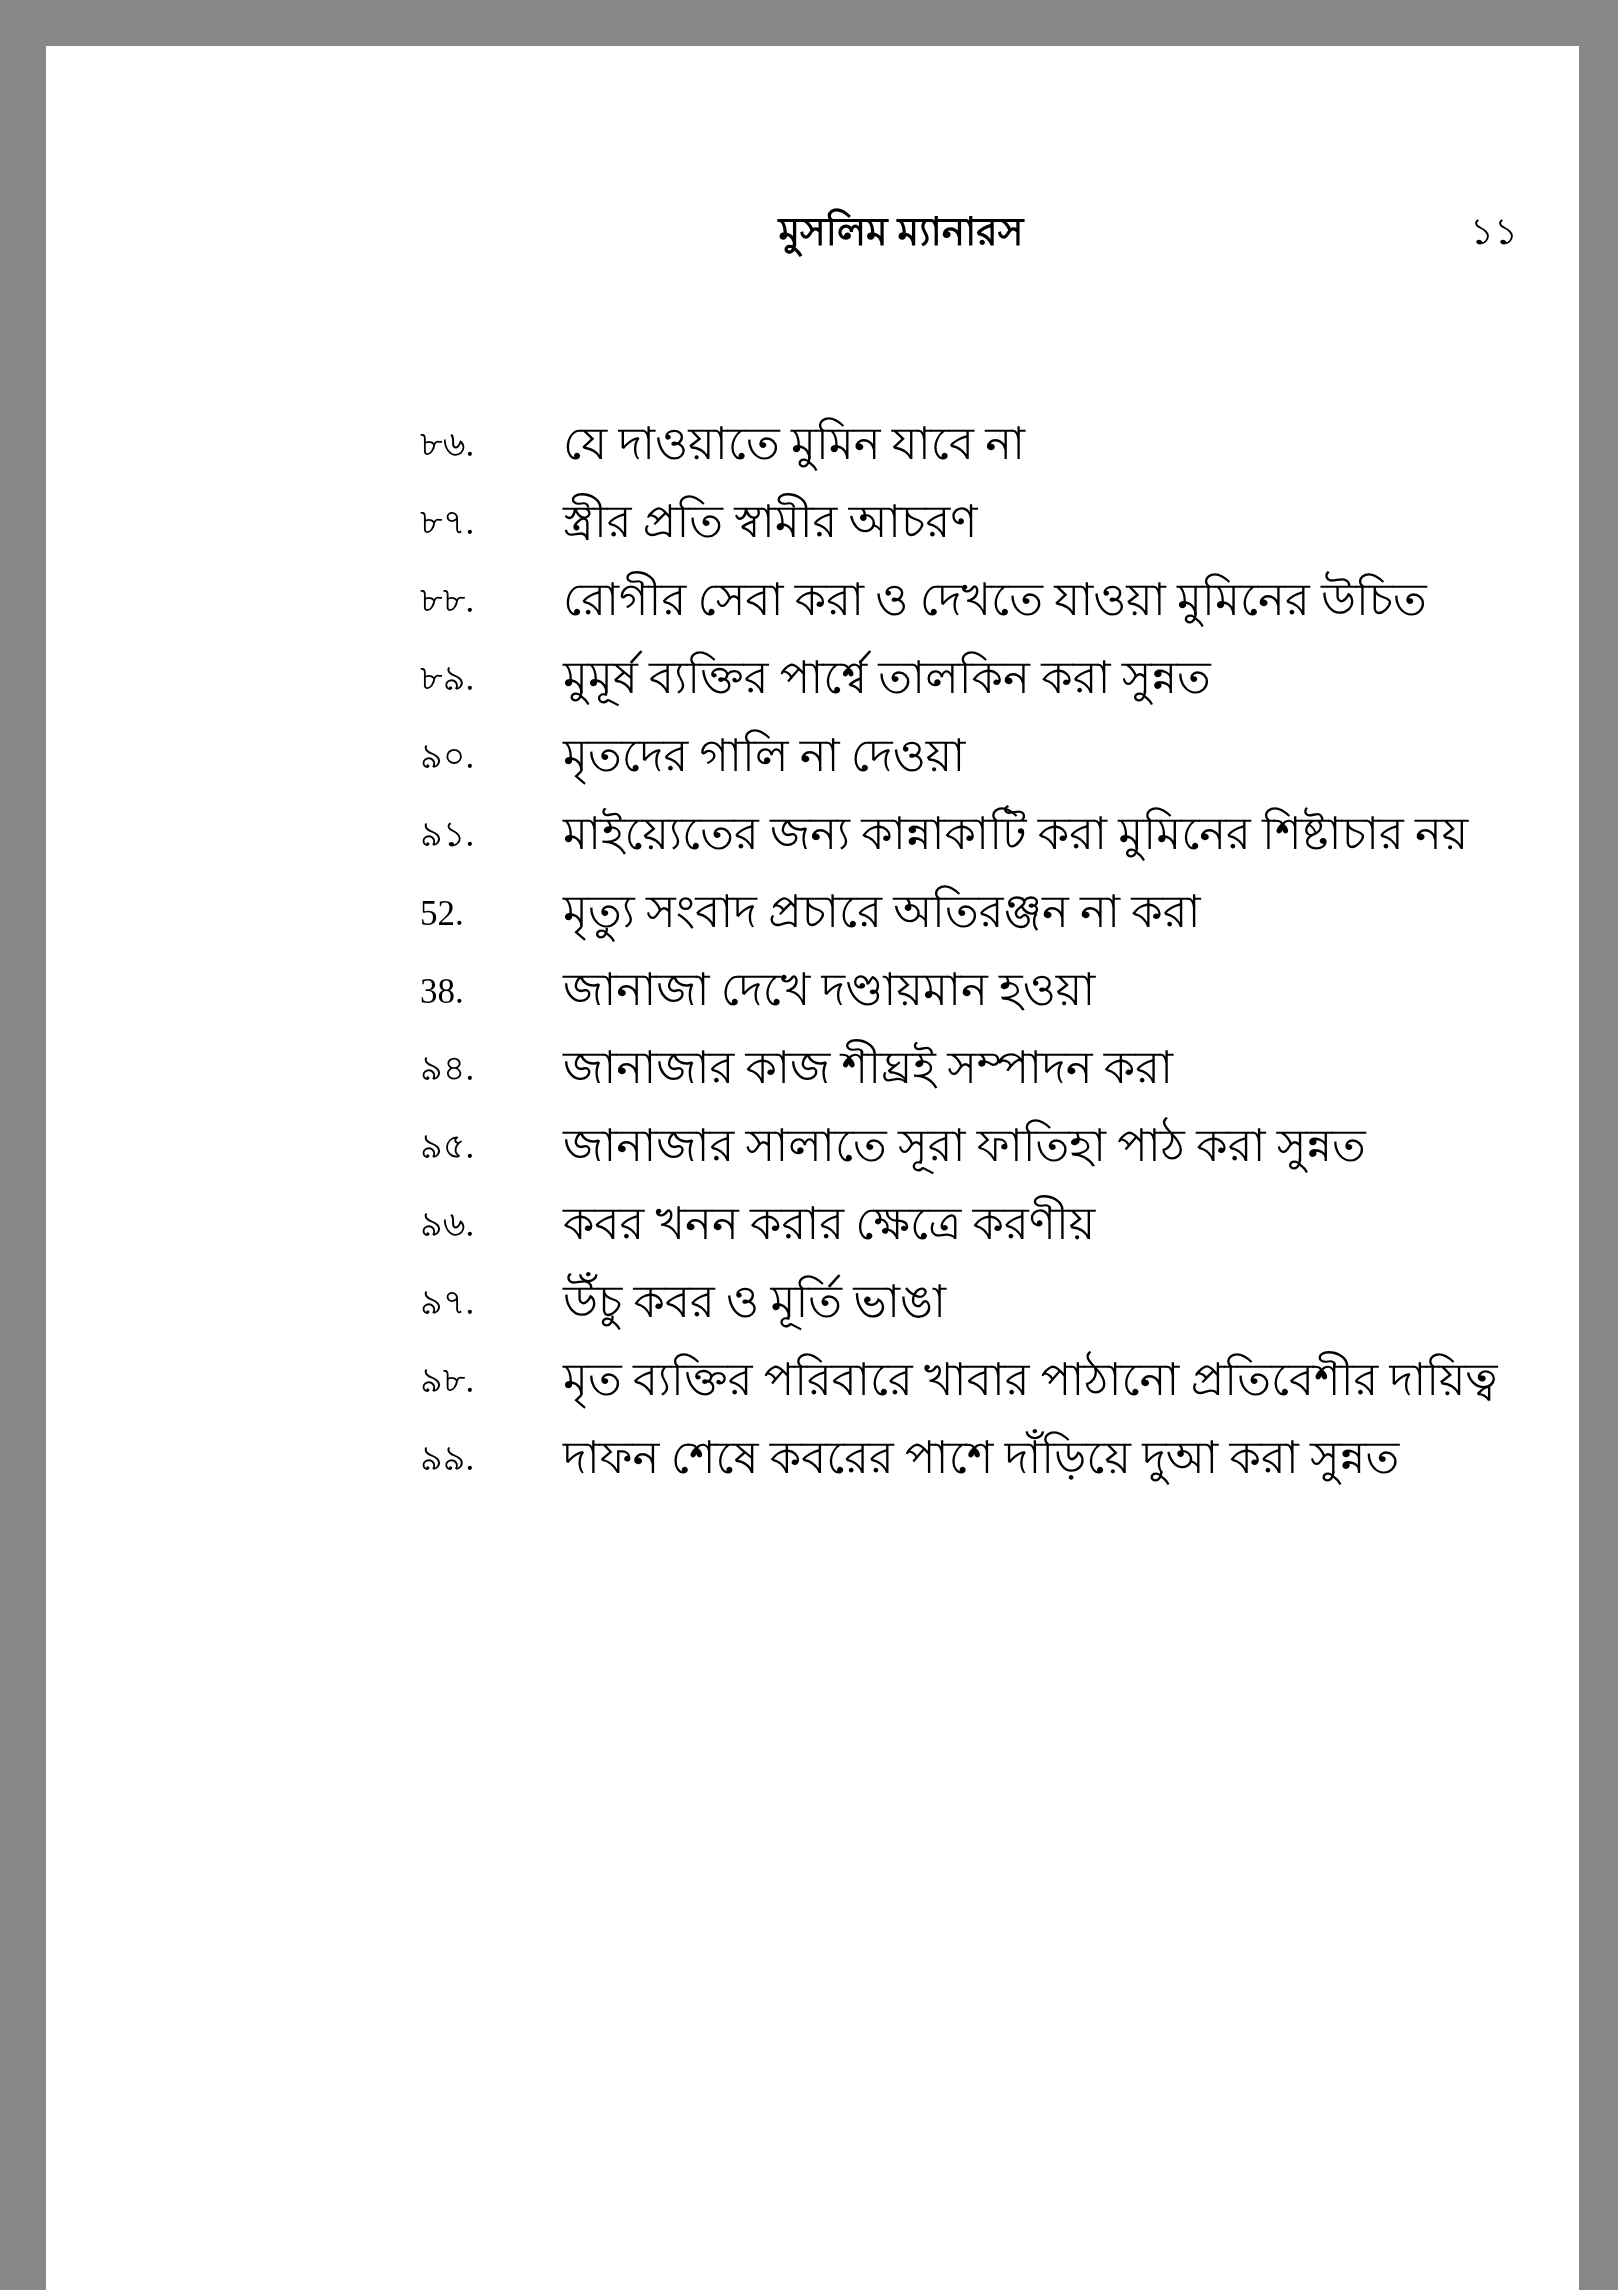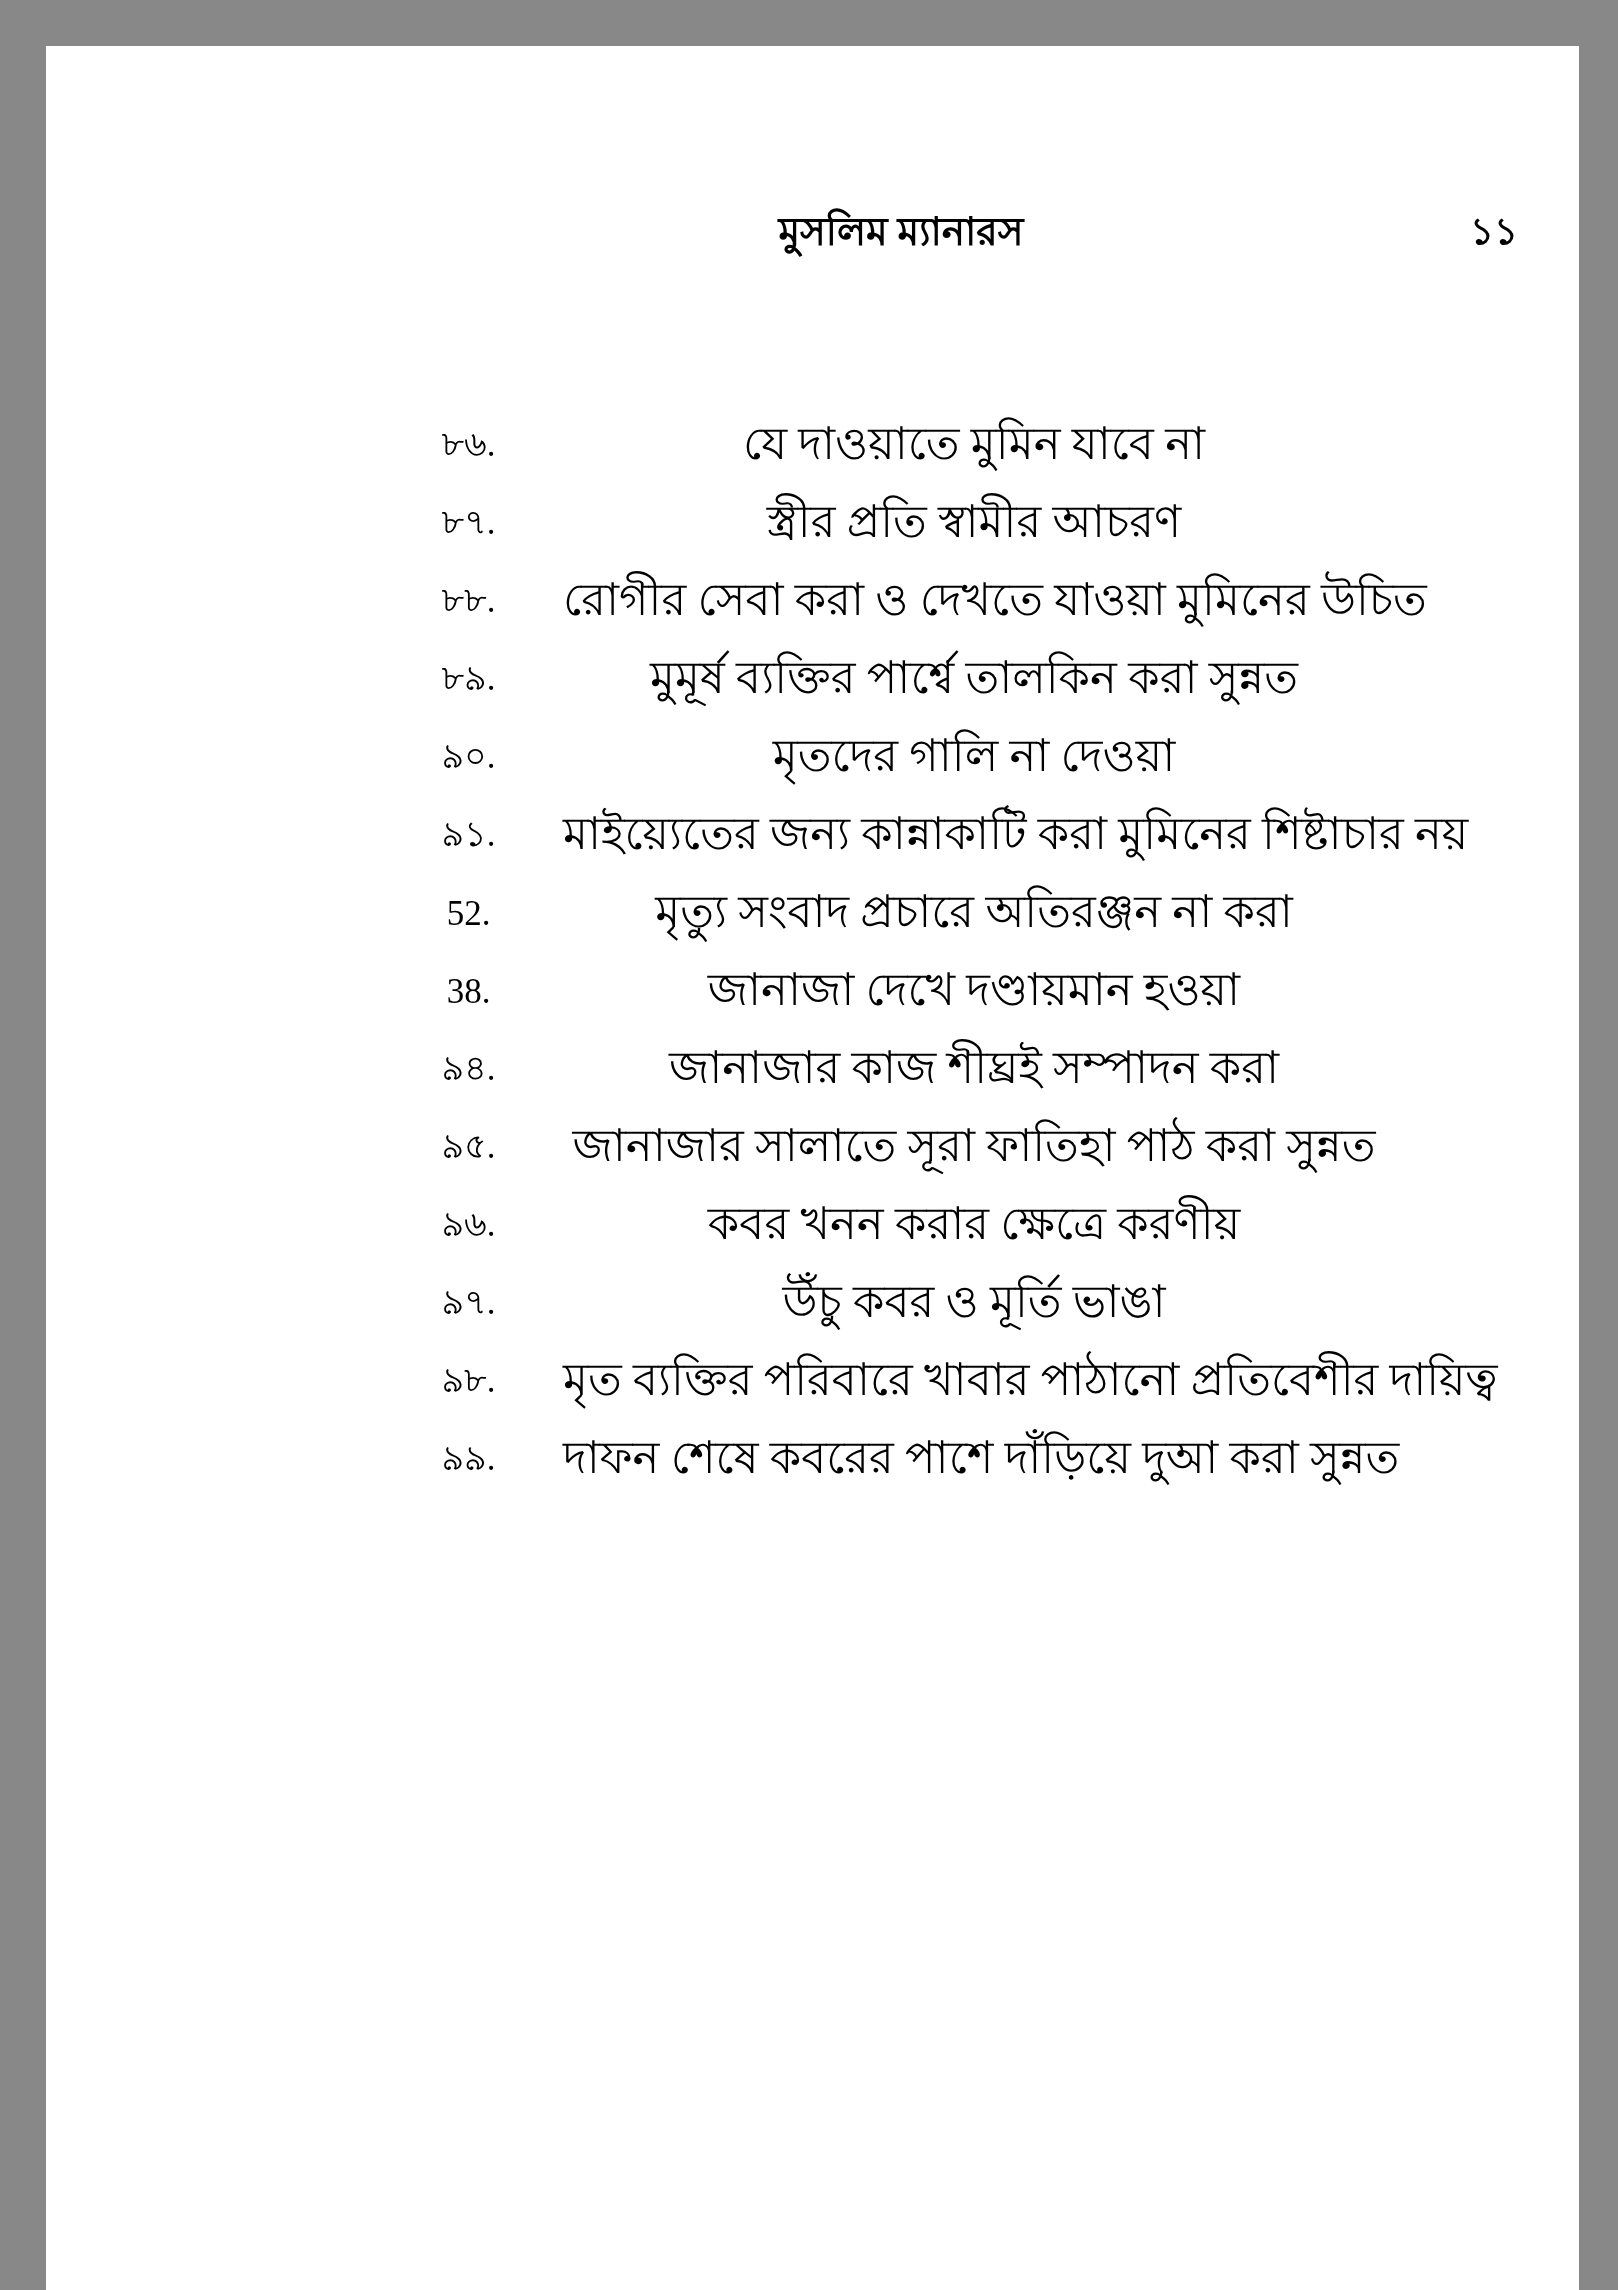--- a/index.html
+++ b/index.html
@@ -32,21 +32,21 @@
     font-size:39px;
     font-weight:bold;
     line-height:52px;
     white-space:nowrap;
   }
   .page-number{
     position:absolute;
     left:1401px;
     top:137px;
     font-size:37px;
-    font-weight:bold;
+    font-weight:normal;
     line-height:52px;
   }
   .toc-header{
     position:absolute;
     left:302px;
     top:269px;
     width:1074px;
     height:61px;
     background:var(--band-bg);
     display:flex;
@@ -87,21 +87,20 @@
   .toc-rows{
     position:absolute;
     left:302px;
     top:330px;
     width:1074px;
   }
   .toc-row{
     height:62px;
     display:flex;
     align-items:center;
-    text-align:center;
   }
   .toc-num{
     width:114px;
     padding-left:10px;
     font-size:35px;
     white-space:nowrap;
     flex:none;
   }
   .toc-subject{
     flex:1;

